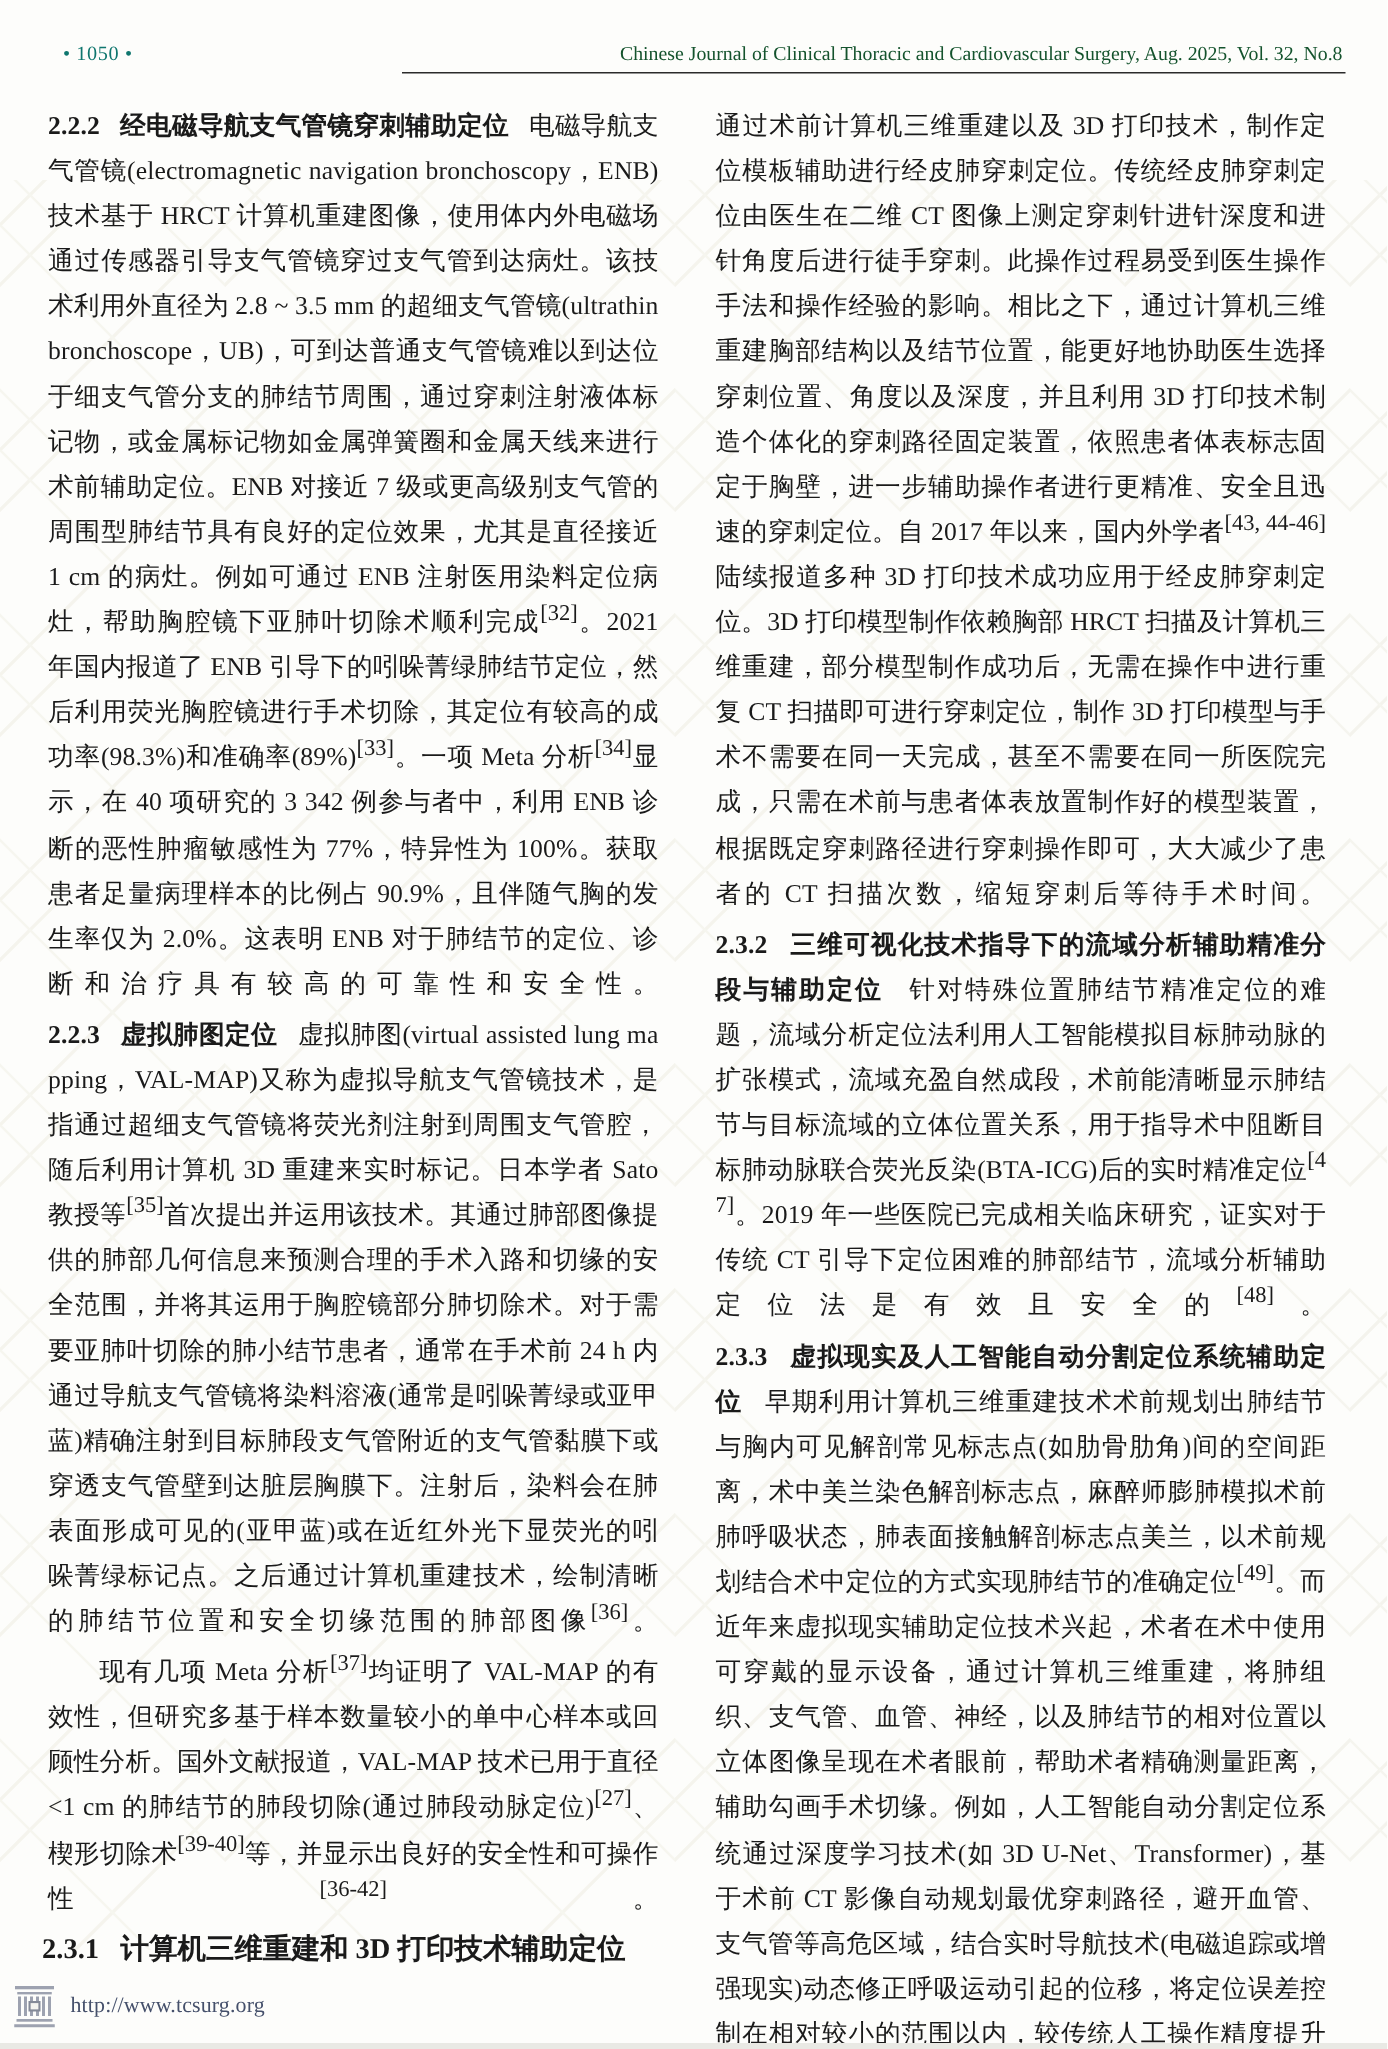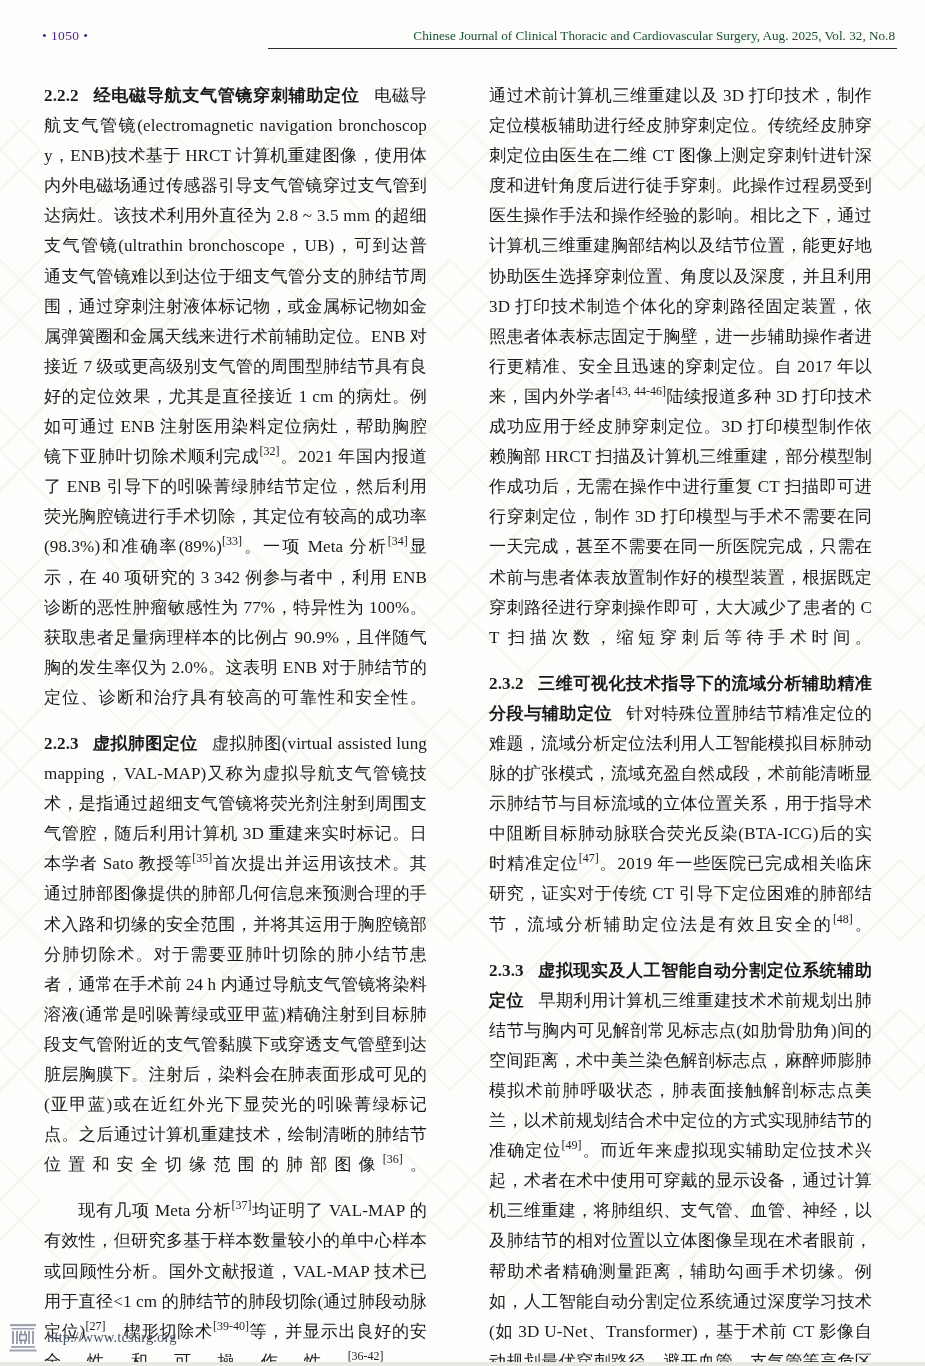--- a/index.html
+++ b/index.html
@@ -37,21 +37,21 @@
   
   .runhead {
     display: flex;
     align-items: flex-end;
     justify-content: space-between;
     height: 30px;
   }
   .folio {
     font-size: 13.5px;
     letter-spacing: 0.4px;
-    color: #4c1d95;
+    color: #0f766e;
     padding-left: 14px;
     white-space: nowrap;
   }
   .runhead-title {
     font-size: 13.2px;
     color: #14532d;
     white-space: nowrap;
     padding-right: 2px;
   }
   
@@ -65,21 +65,21 @@
   .columns {
     display: flex;
     gap: 30px;
     margin-top: 16px;
   }
   .col {
     width: 415px;
     flex: 0 0 415px;
   }
   p.body {
-    margin: 16px;
+    margin: 4px;
     font-size: 17.1px;
     line-height: 30.1px;
     text-align: justify;
     text-justify: inter-ideograph;
     text-align-last: justify;
     word-break: break-all;
     letter-spacing: 0.1px;
   }
   p.body.lastline-left {
     text-align-last: left;
@@ -101,21 +101,21 @@
   }
   .sec-head-2 {
     margin: 0;
     font-size: 17.6px;
     line-height: 32px;
     font-weight: bold;
     text-align: left;
   }
   .sec-head-2 .hnum { font-weight: bold; }
   sup.ref {
-    font-size: 12px;
+    font-size: 15px;
     vertical-align: super;
     line-height: 0;
     letter-spacing: 0;
     font-family: Liberation Serif, serif;
   }
   
   .footer {
     position: absolute;
     left: 0;
     bottom: 0;

